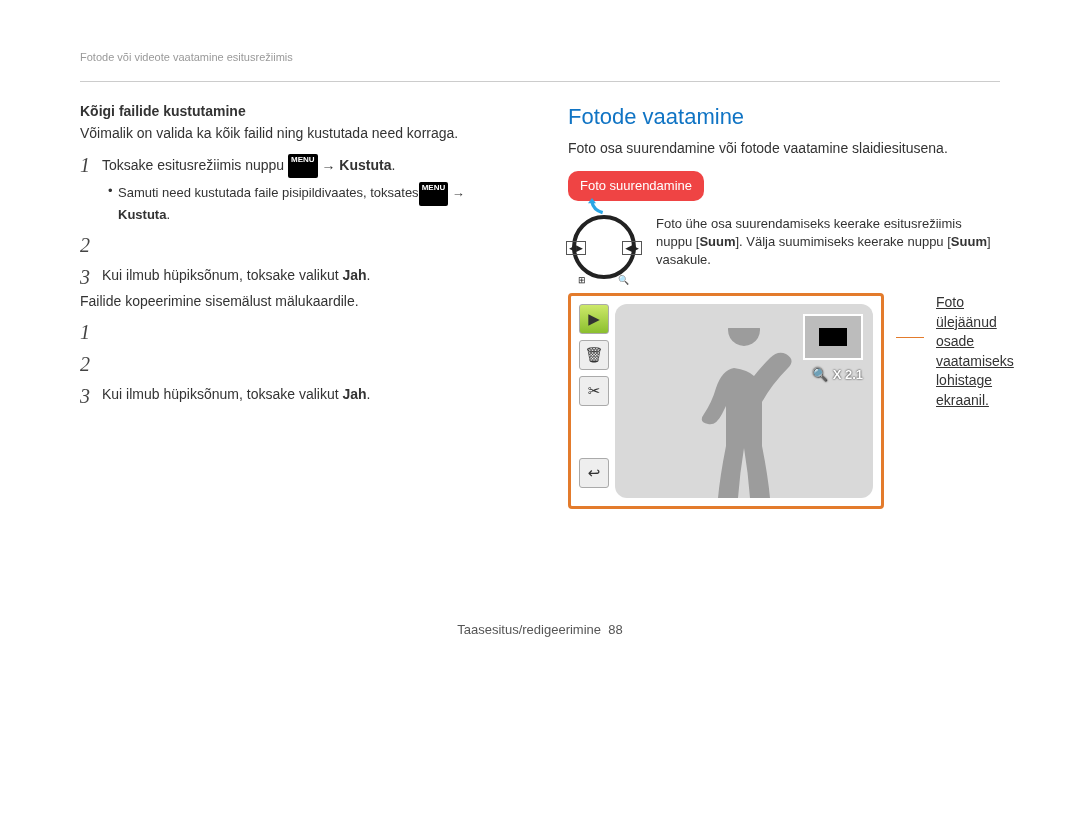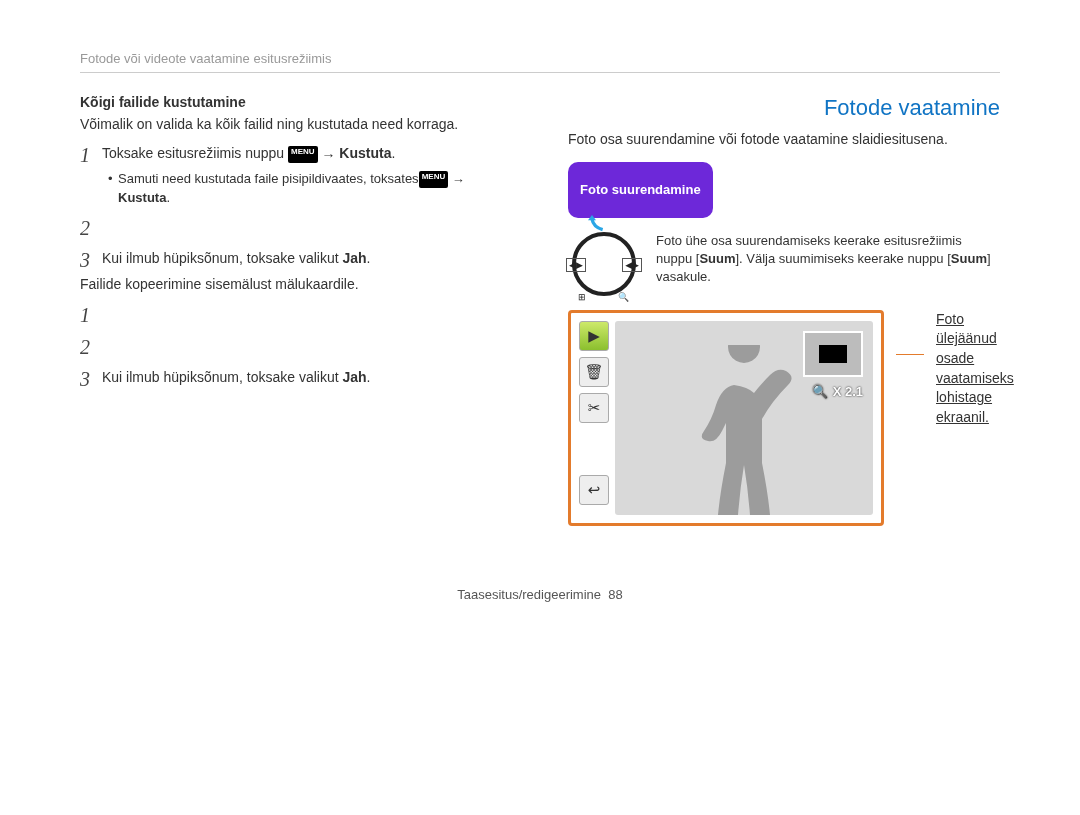--- a/index.html
+++ b/index.html
@@ -7,23 +7,23 @@
     font-size: 14px;
     color: #333;
     margin: 0;
     padding: 50px 80px 30px 80px;
     width: 920px;
     box-sizing: content-box;
     line-height: 1.4;
   }
   .header {
     color: #999;
-    font-size: 13px;
+    font-size: 11px;
     border-bottom: 1px solid #ccc;
-    padding-bottom: 4px;
+    padding-bottom: 16px;
     margin-bottom: 20px;
   }
   .cols {
     display: flex;
     gap: 56px;
   }
   .col { flex: 1; min-width: 0; }
   .subhead-bold {
     font-weight: bold;
     margin-bottom: 2px;
@@ -49,42 +49,41 @@
     position: relative;
     padding-left: 10px;
   }
   .substep::before {
     content: "•";
     position: absolute;
     left: 0;
   }
   .pill {
     display: inline-block;
-    background: #6d28d9;
+    background: #ef4444;
     color: #fff;
     border-radius: 10px;
-    padding: 19px 12px;
-    font-weight: bold;
+    padding: 6px 12px;
+    font-weight: normal;
     font-size: 13px;
     margin: 12px 0 4px 0;
   }
   .blue-head {
     color: #1074c4;
     font-size: 22px;
     margin: 0 0 6px 0;
-    text-align: right;
   }
   .menu-icon {
     display: inline-block;
     background: #000;
     color: #fff;
     font-size: 8px;
     font-weight: bold;
     line-height: 12px;
-    height: 17px;
+    height: 24px;
     padding: 0 3px;
     border-radius: 2px;
     vertical-align: middle;
   }
   .ok-text {
     font-weight: bold;
     font-family: Arial, sans-serif;
   }
   .arrow { font-weight: bold; }
   .keybox {
@@ -135,21 +134,21 @@
     border: 3px solid #e37b2c;
     border-radius: 4px;
     background:#fff;
     position:relative;
     flex:none;
   }
   .screen-inner {
     position:absolute;
     top:8px; left:44px; right:8px; bottom:8px;
     background:#d9d9d9;
-    border-radius:3px;
+    border-radius:12px;
     overflow:hidden;
   }
   .side-icons {
     position:absolute;
     top:8px; left:8px;
     width:30px;
     display:flex;
     flex-direction:column;
     gap:6px;
   }
@@ -204,21 +203,21 @@
   }
   .callout-text {
     font-size:14px;
     max-width:150px;
     text-decoration:underline;
   }
   .footer {
     text-align:center;
     color:#555;
     font-size:13px;
-    margin-top:60px;
+    margin-top:112px;
   }
 </style>
 </head>
 <body>
 
 <div class="header">Fotode või videote vaatamine esitusrežiimis</div>
 
 <div class="cols">
 
   <div class="col">

